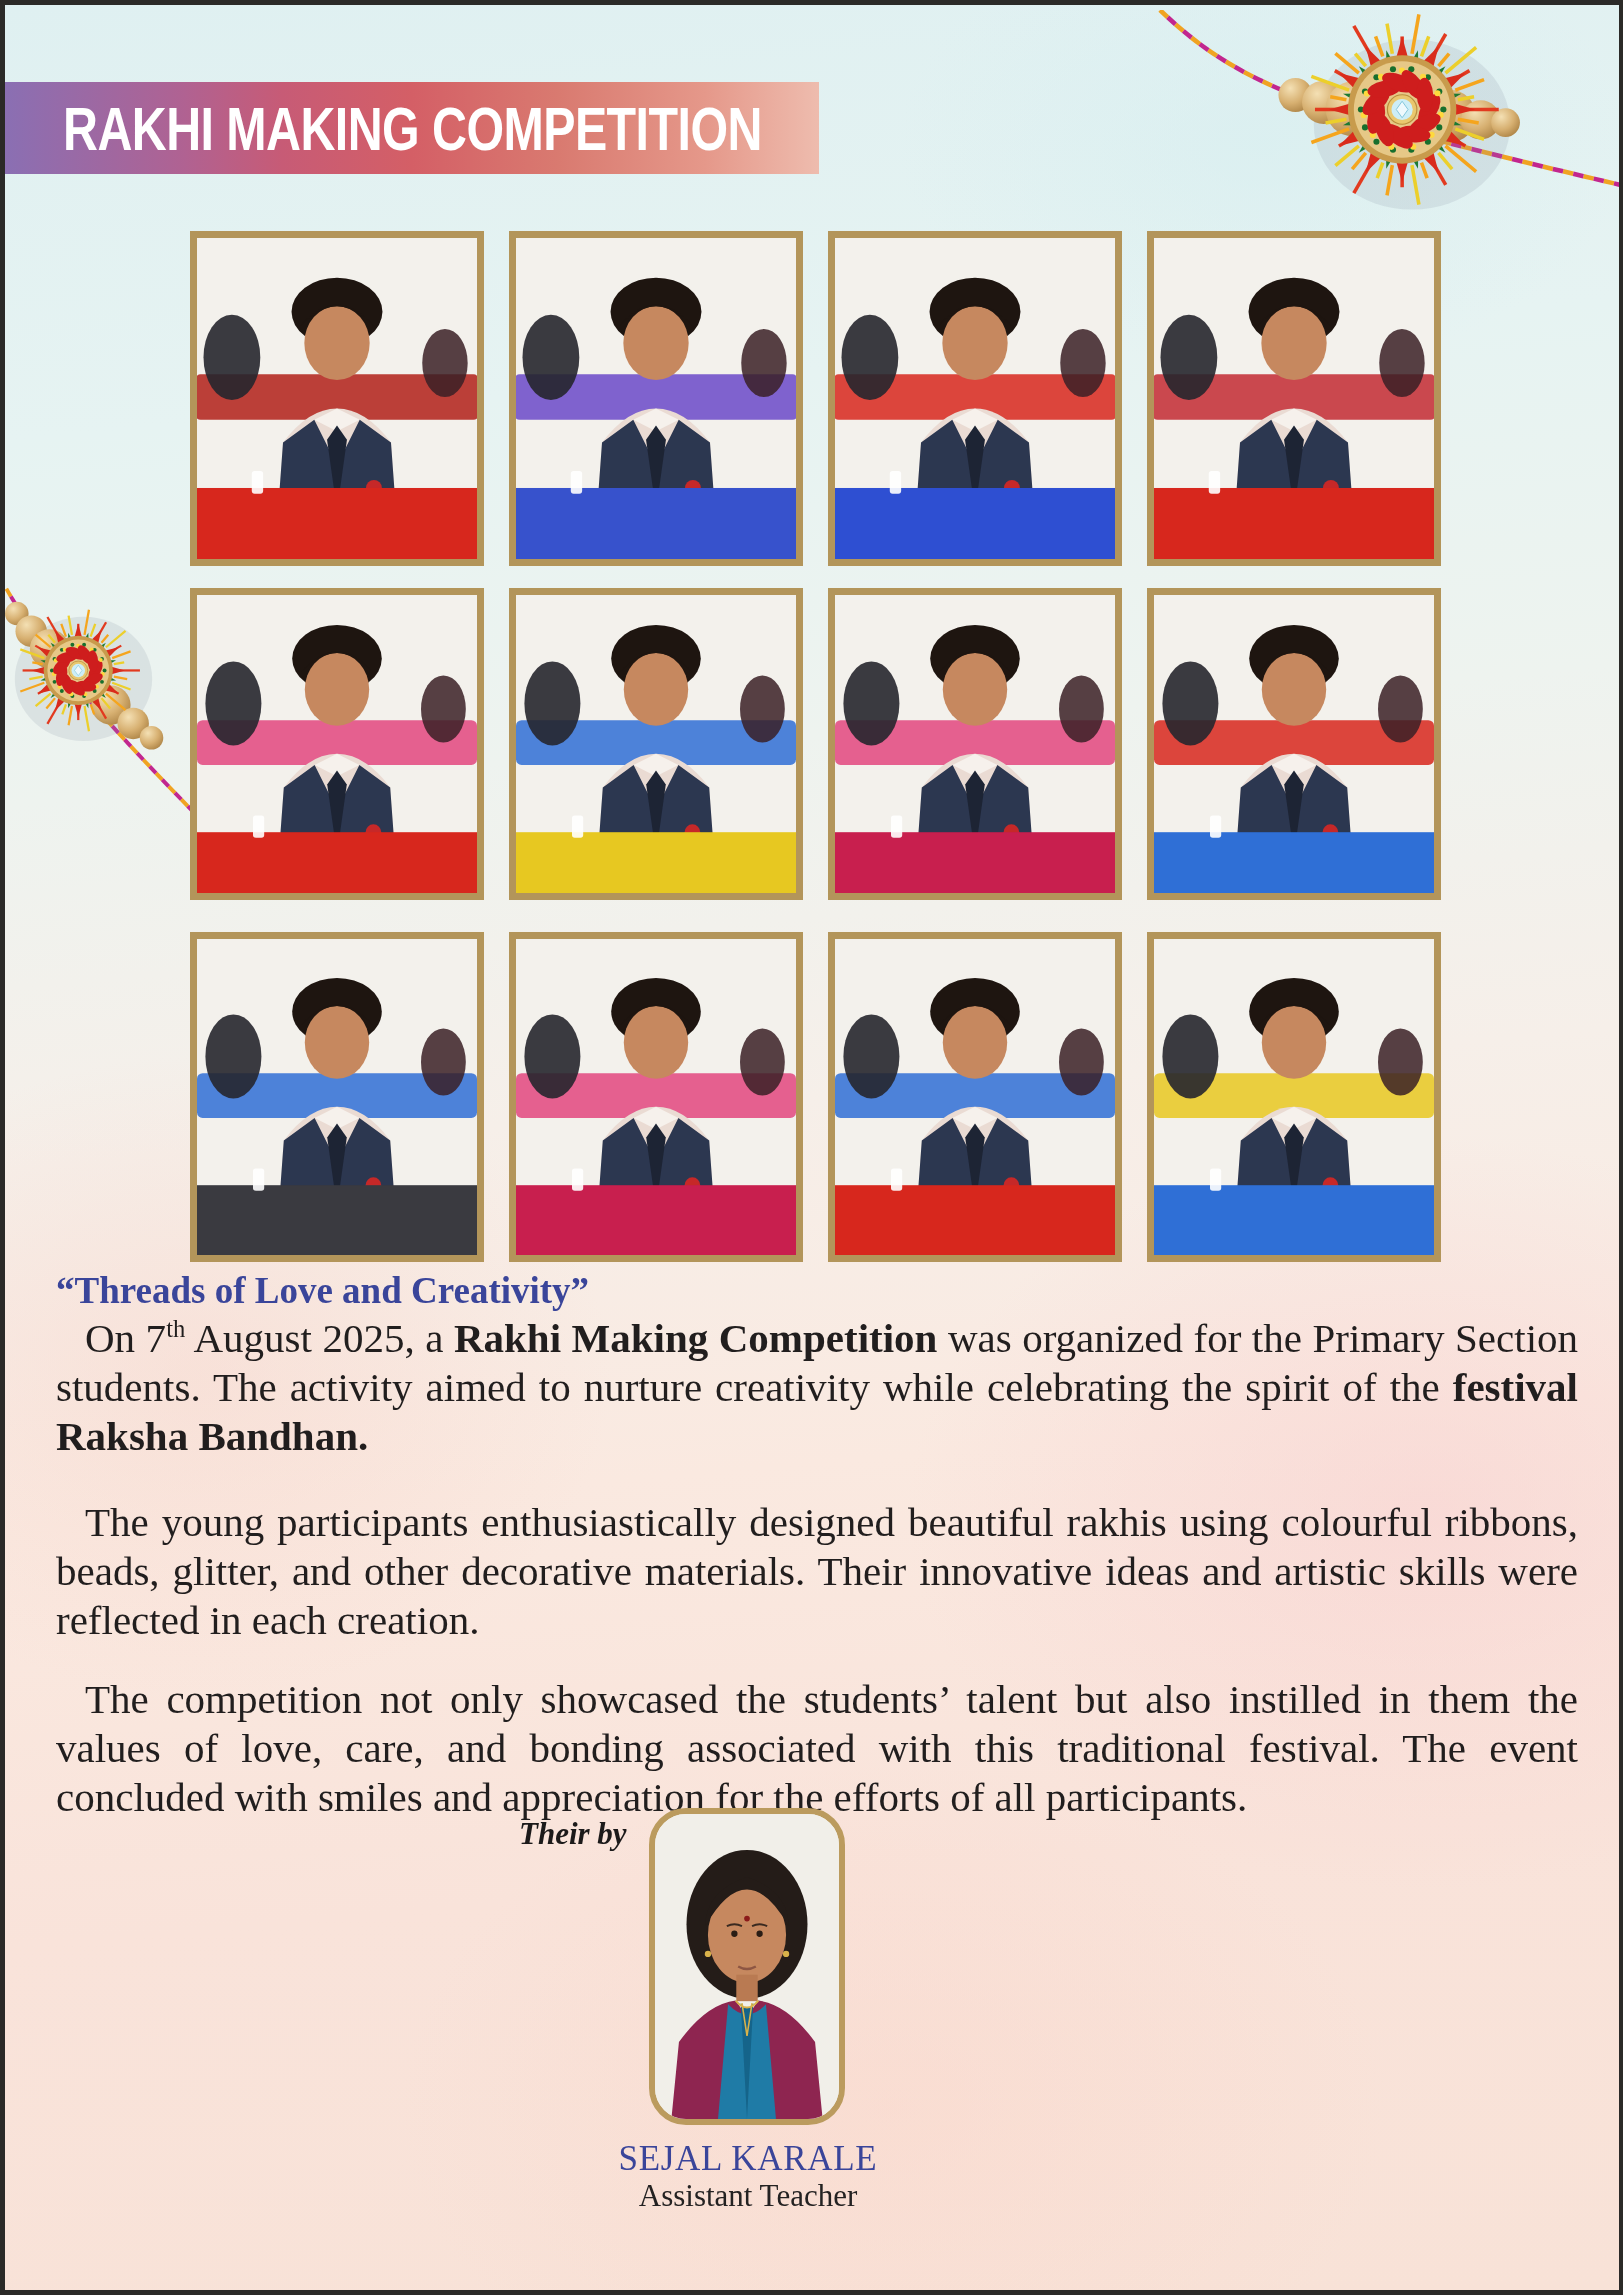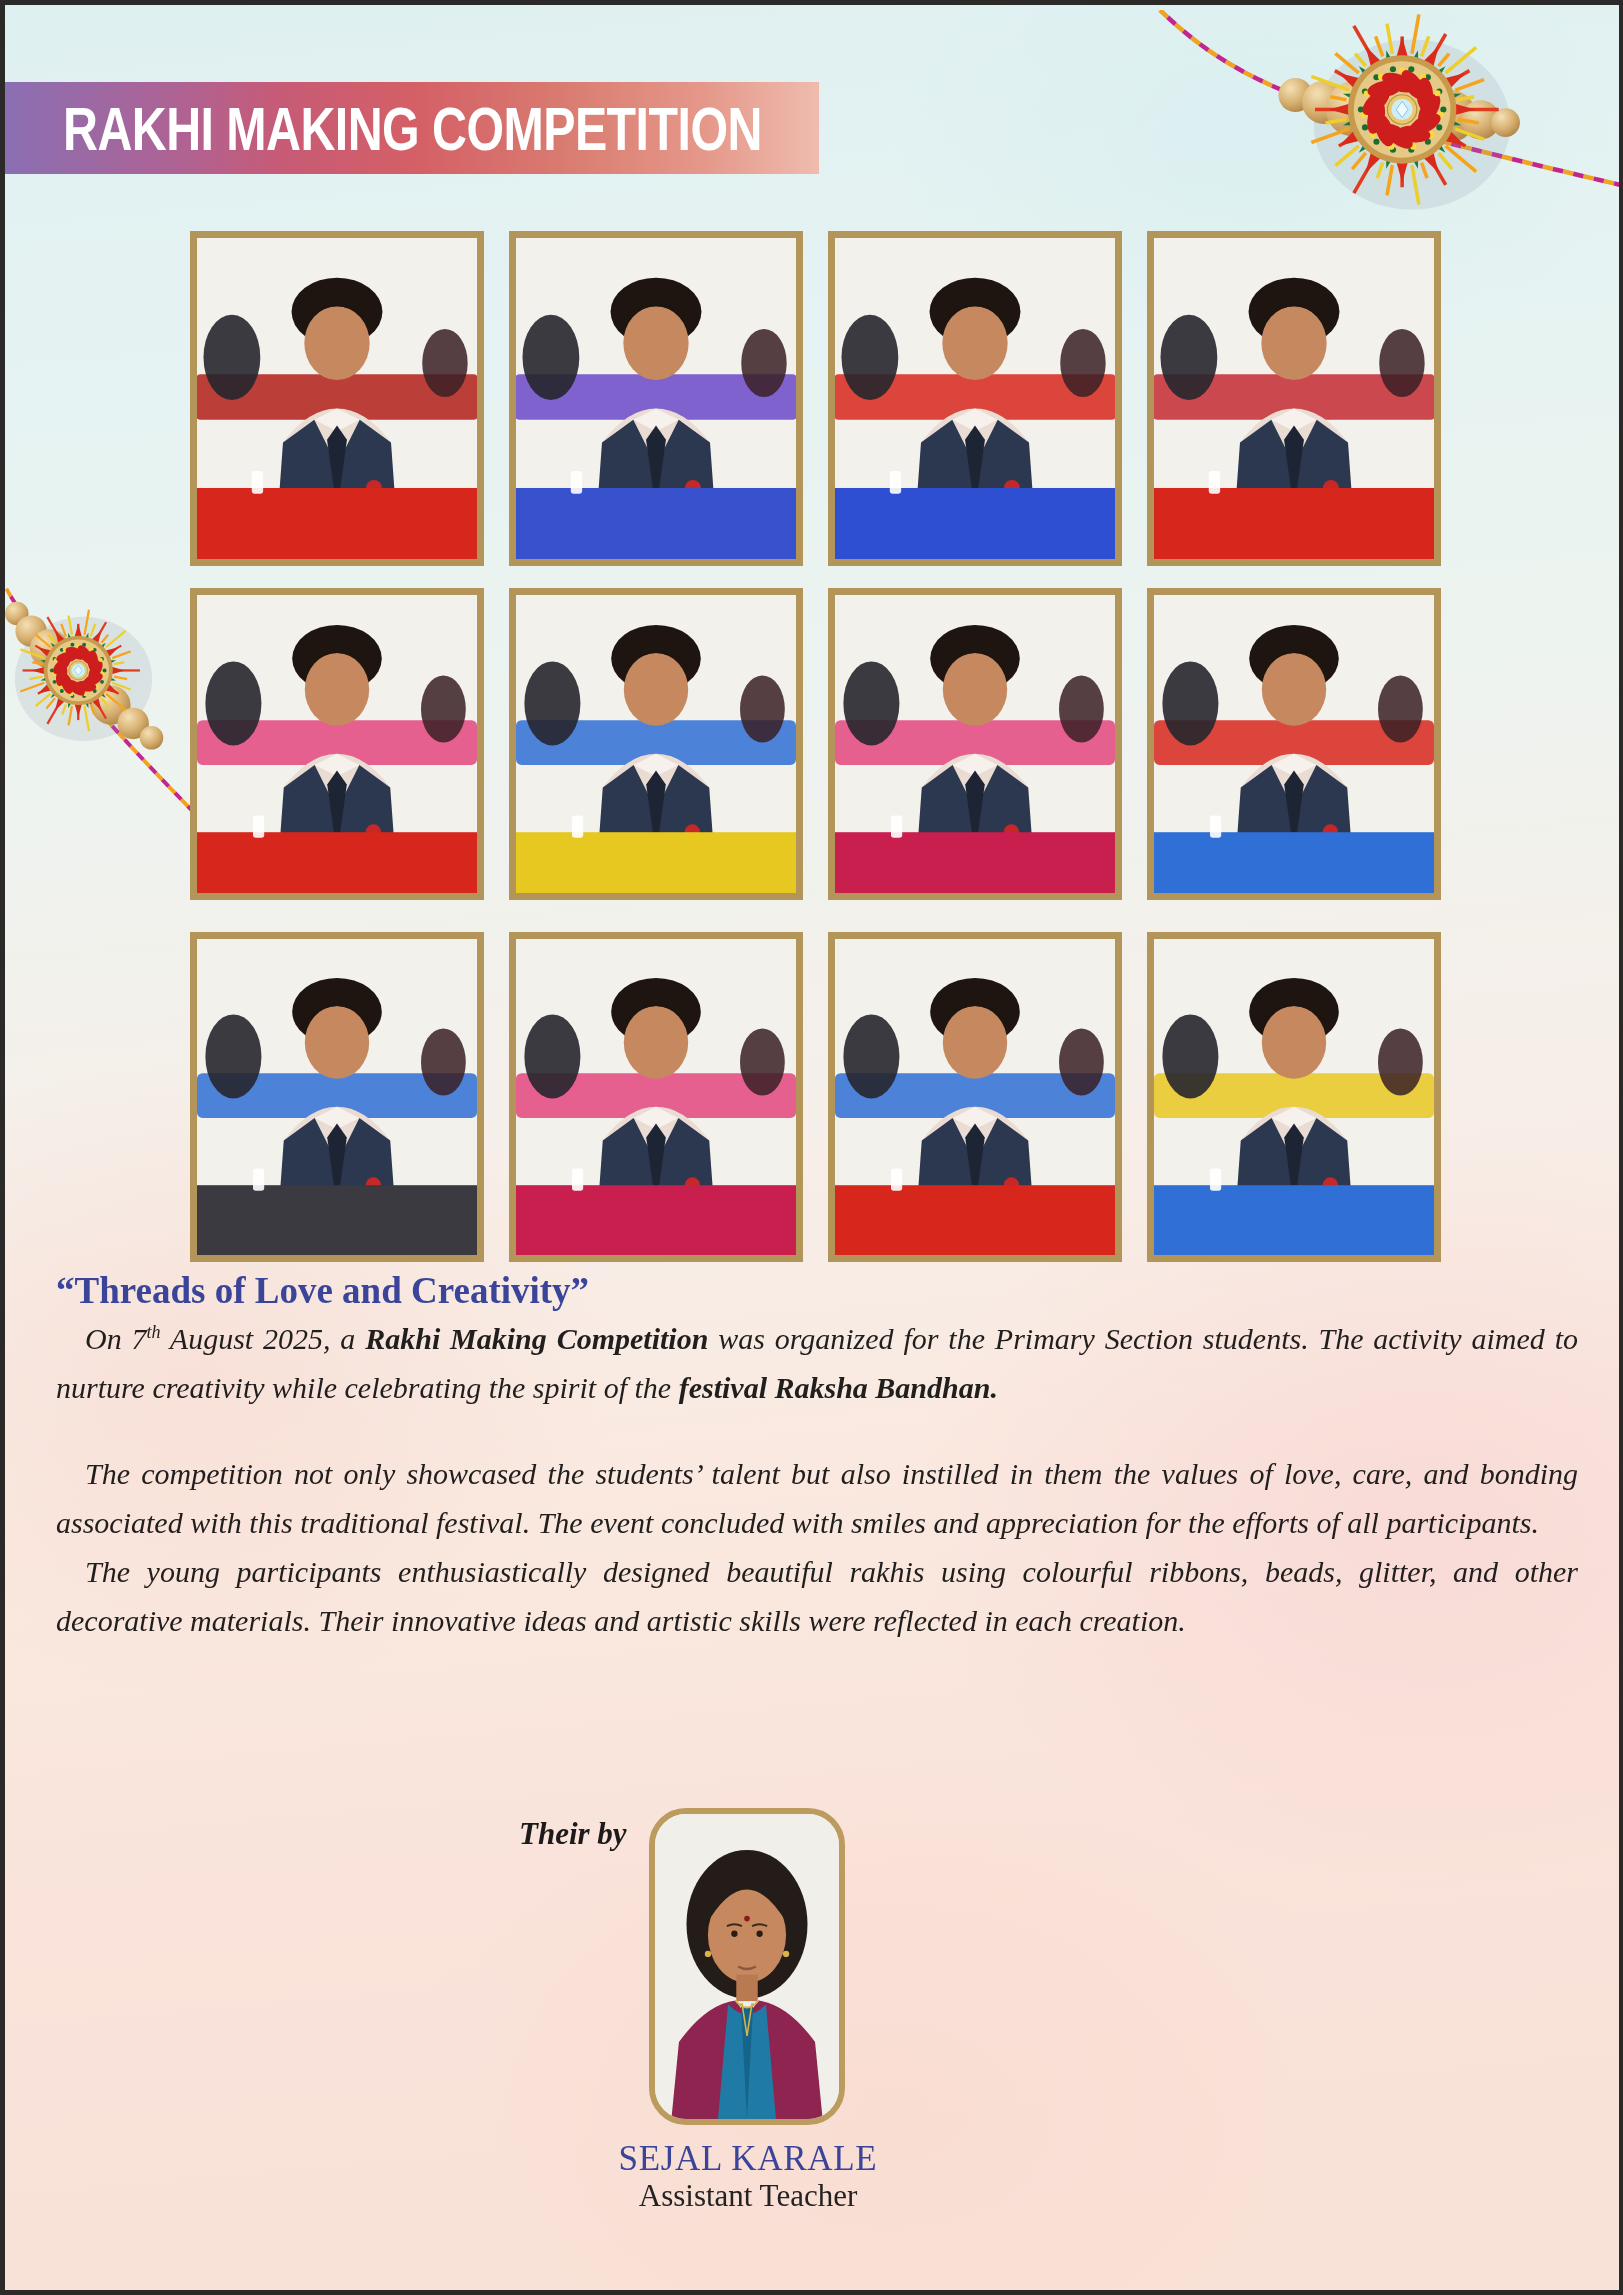--- a/index.html
+++ b/index.html
@@ -38,21 +38,21 @@
   .row-0{top:226px;} .row-1{top:583px;} .row-2{top:927px;}
   .photo{
     margin:0;width:294px;box-sizing:border-box;border:7.9px solid #b3955a;
     background:#f3f1ec;overflow:hidden;
   }
   .row-0 .photo{height:335px;} .row-1 .photo{height:312px;} .row-2 .photo{height:330px;}
   .photo svg{display:block;width:100%;height:100%;}
   
   .article{position:absolute;left:51px;top:1263px;width:1522px;color:#211e1e;}
   .heading{font-size:37px;font-weight:700;color:#3a459a;line-height:46px;margin:0;}
-  .para{font-size:30px;line-height:49px;text-align:justify;margin:0;font-style:italic;}
+  .para{font-size:41px;line-height:49px;text-align:justify;margin:0;}
   .para.p1{margin-bottom:37px;margin-top:0;}
   .para.p2{margin-bottom:30px;}
   .para .ind{display:inline-block;width:29px;}
   .para sup{font-size:60%;line-height:0;}
   
   .reportby{
     position:absolute;left:514px;top:1811px;
     font-size:31px;font-weight:700;font-style:italic;color:#1c1a1a;
   }
   .teacher{
@@ -298,22 +298,22 @@
           <svg viewBox="0 0 100 113" preserveAspectRatio="xMidYMid slice">
             <use href="#cls" xlink:href="#cls"></use>
           </svg>
         </figure>
     </div>
   </div>
 
   <section class="article">
     <h2 class="heading">“Threads of Love and Creativity”</h2>
     <p class="para p1"><span class="ind"></span><span>On 7</span><sup>th</sup><span> August 2025, a </span><b>Rakhi Making Competition</b><span> was organized for the Primary Section students. The activity aimed to nurture creativity while celebrating the spirit of the </span><b>festival Raksha Bandhan.</b></p>
+    <p class="para p2"><span class="ind"></span><span>The young participants enthusiastically designed beautiful rakhis using colourful ribbons, beads, glitter, and other decorative materials. Their innovative ideas and artistic skills were reflected in each creation.</span></p>
     <p class="para p3"><span class="ind"></span><span>The competition not only showcased the students’ talent but also instilled in them the values of love, care, and bonding associated with this traditional festival. The event concluded with smiles and appreciation for the efforts of all participants.</span></p>
-    <p class="para p2"><span class="ind"></span><span>The young participants enthusiastically designed beautiful rakhis using colourful ribbons, beads, glitter, and other decorative materials. Their innovative ideas and artistic skills were reflected in each creation.</span></p>
   </section>
 
   <div class="reportby">Their by</div>
 
   <figure class="teacher" title="SEJAL KARALE">
     <svg viewBox="0 0 300 484" xmlns="http://www.w3.org/2000/svg" preserveAspectRatio="xMidYMid slice">
       <rect x="0" y="0" width="300" height="484" fill="#f1efe9"></rect>
       <ellipse cx="150" cy="175" rx="96" ry="118" fill="#241c18"></ellipse>
       <ellipse cx="150" cy="192" rx="62" ry="76" fill="#c6885f"></ellipse>
       <path d="M84 178 Q150 62 216 178 Q216 122 150 100 Q84 122 84 178 Z" fill="#241c18"></path>

